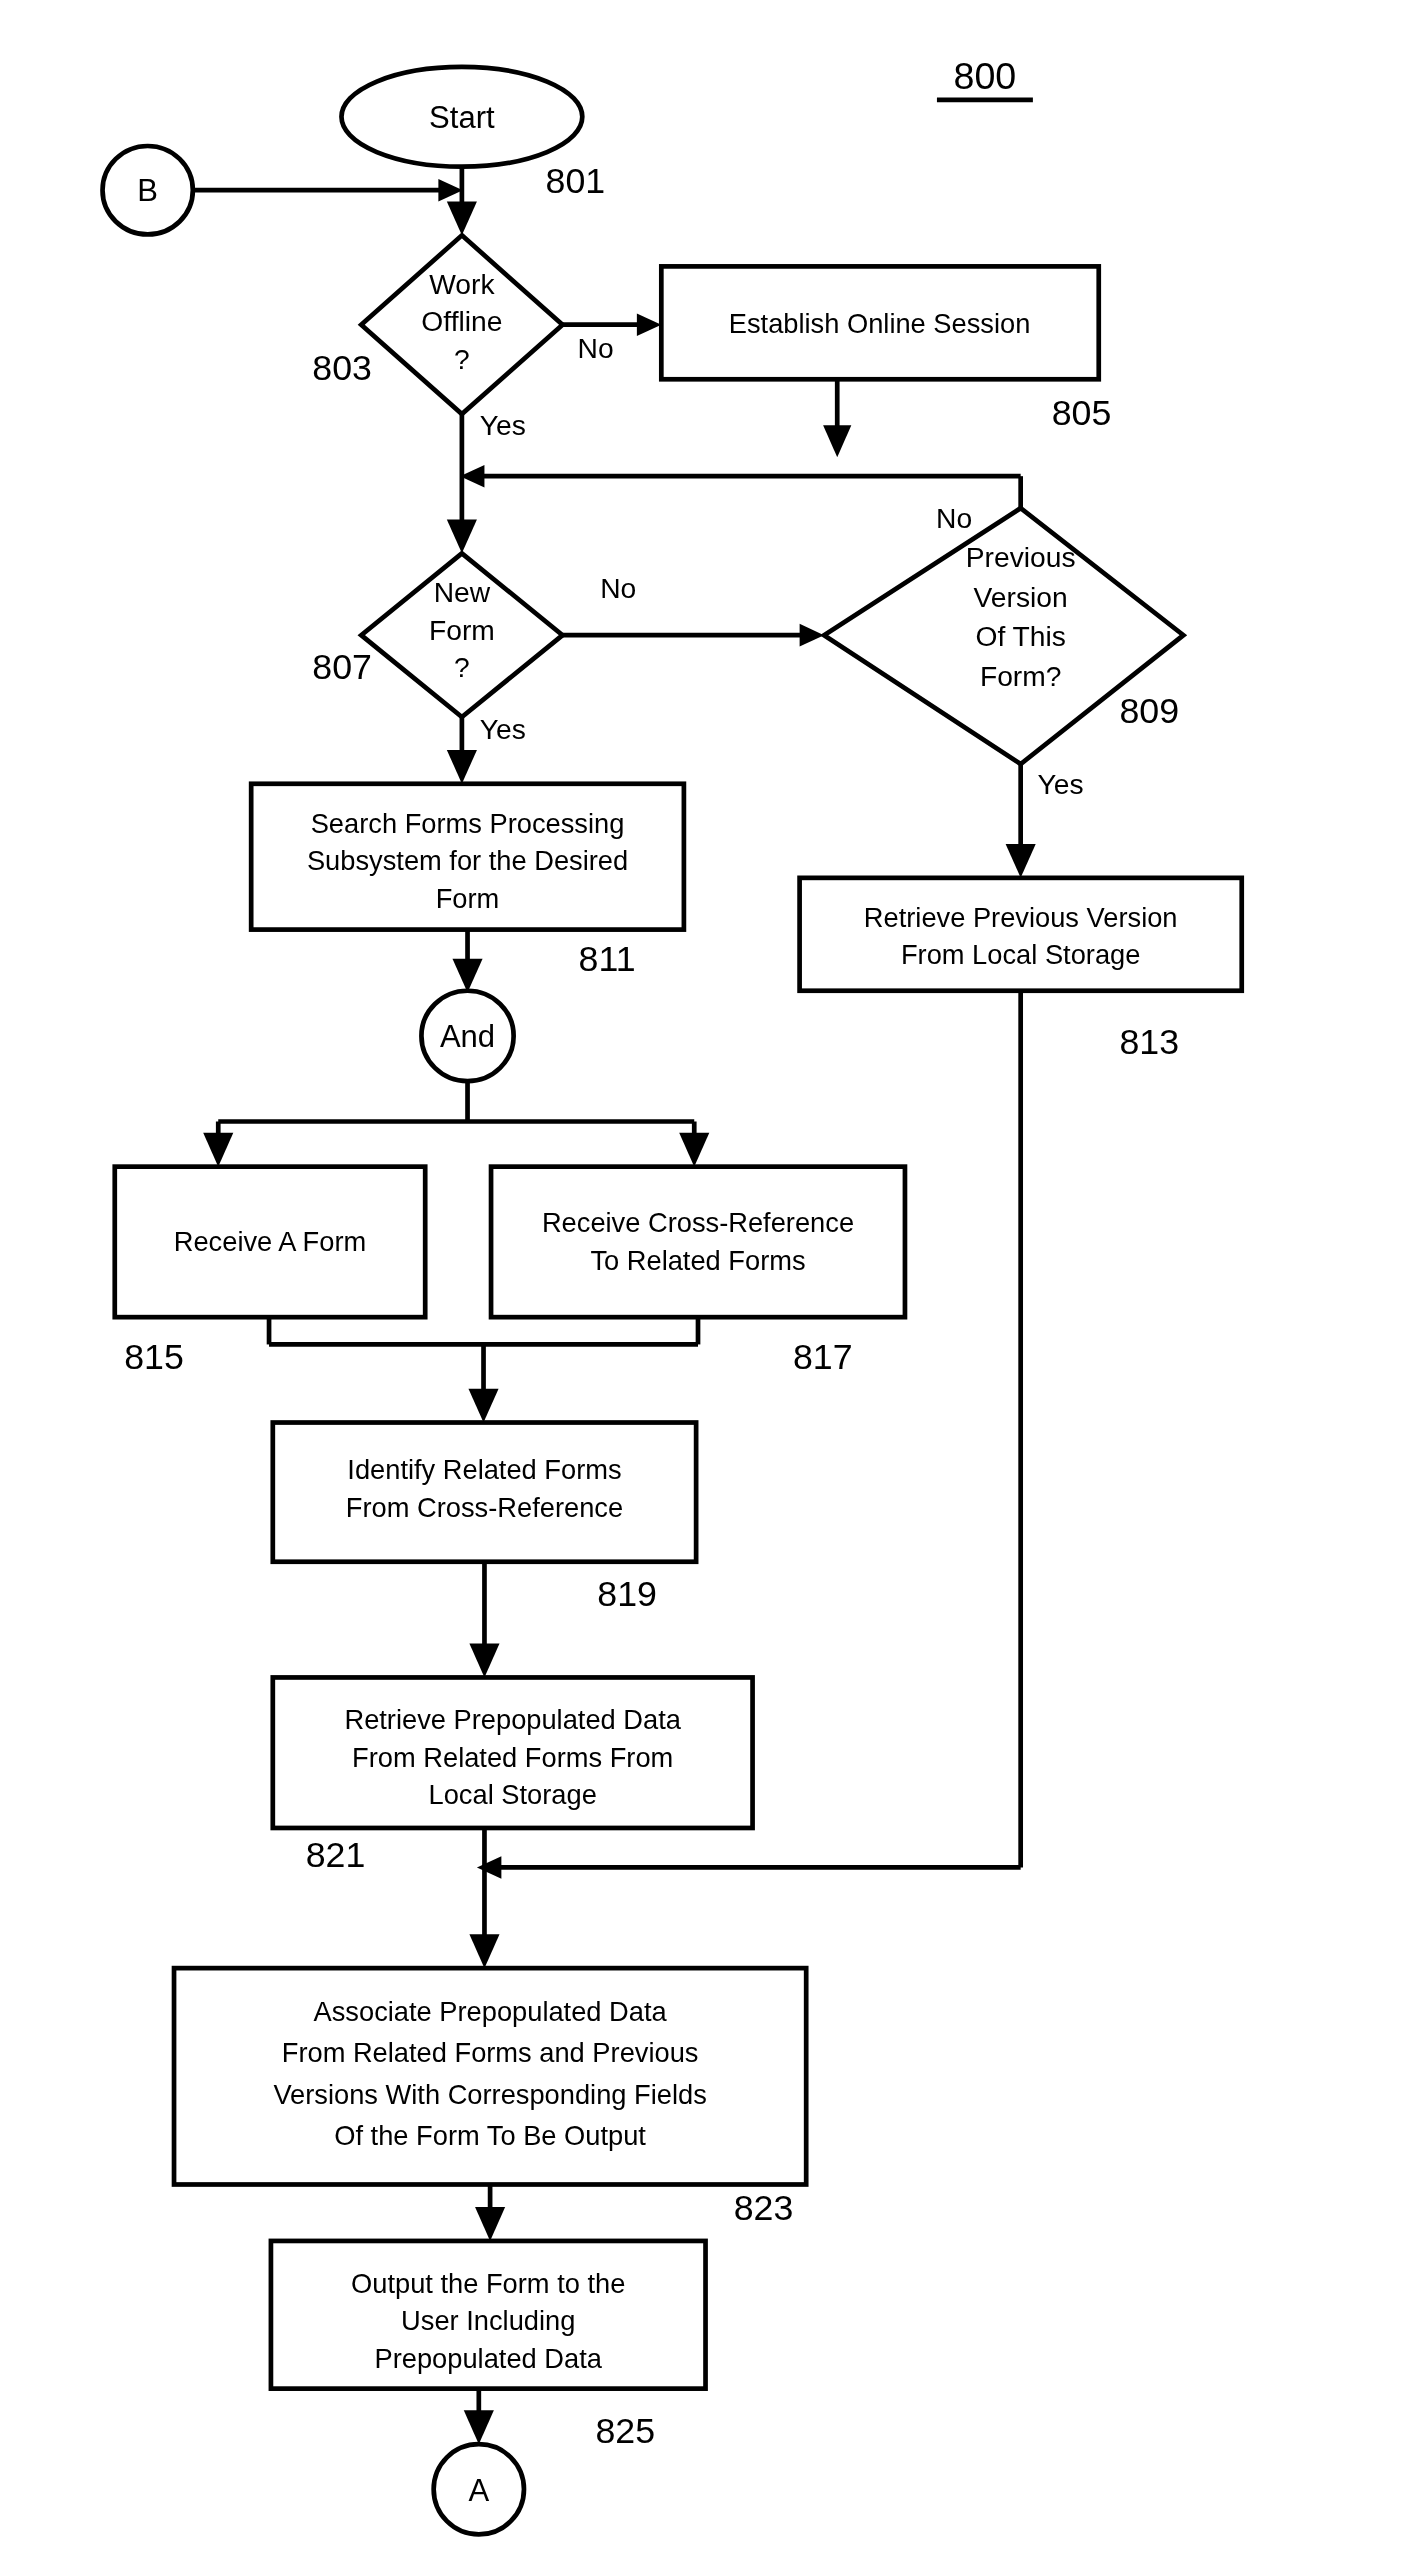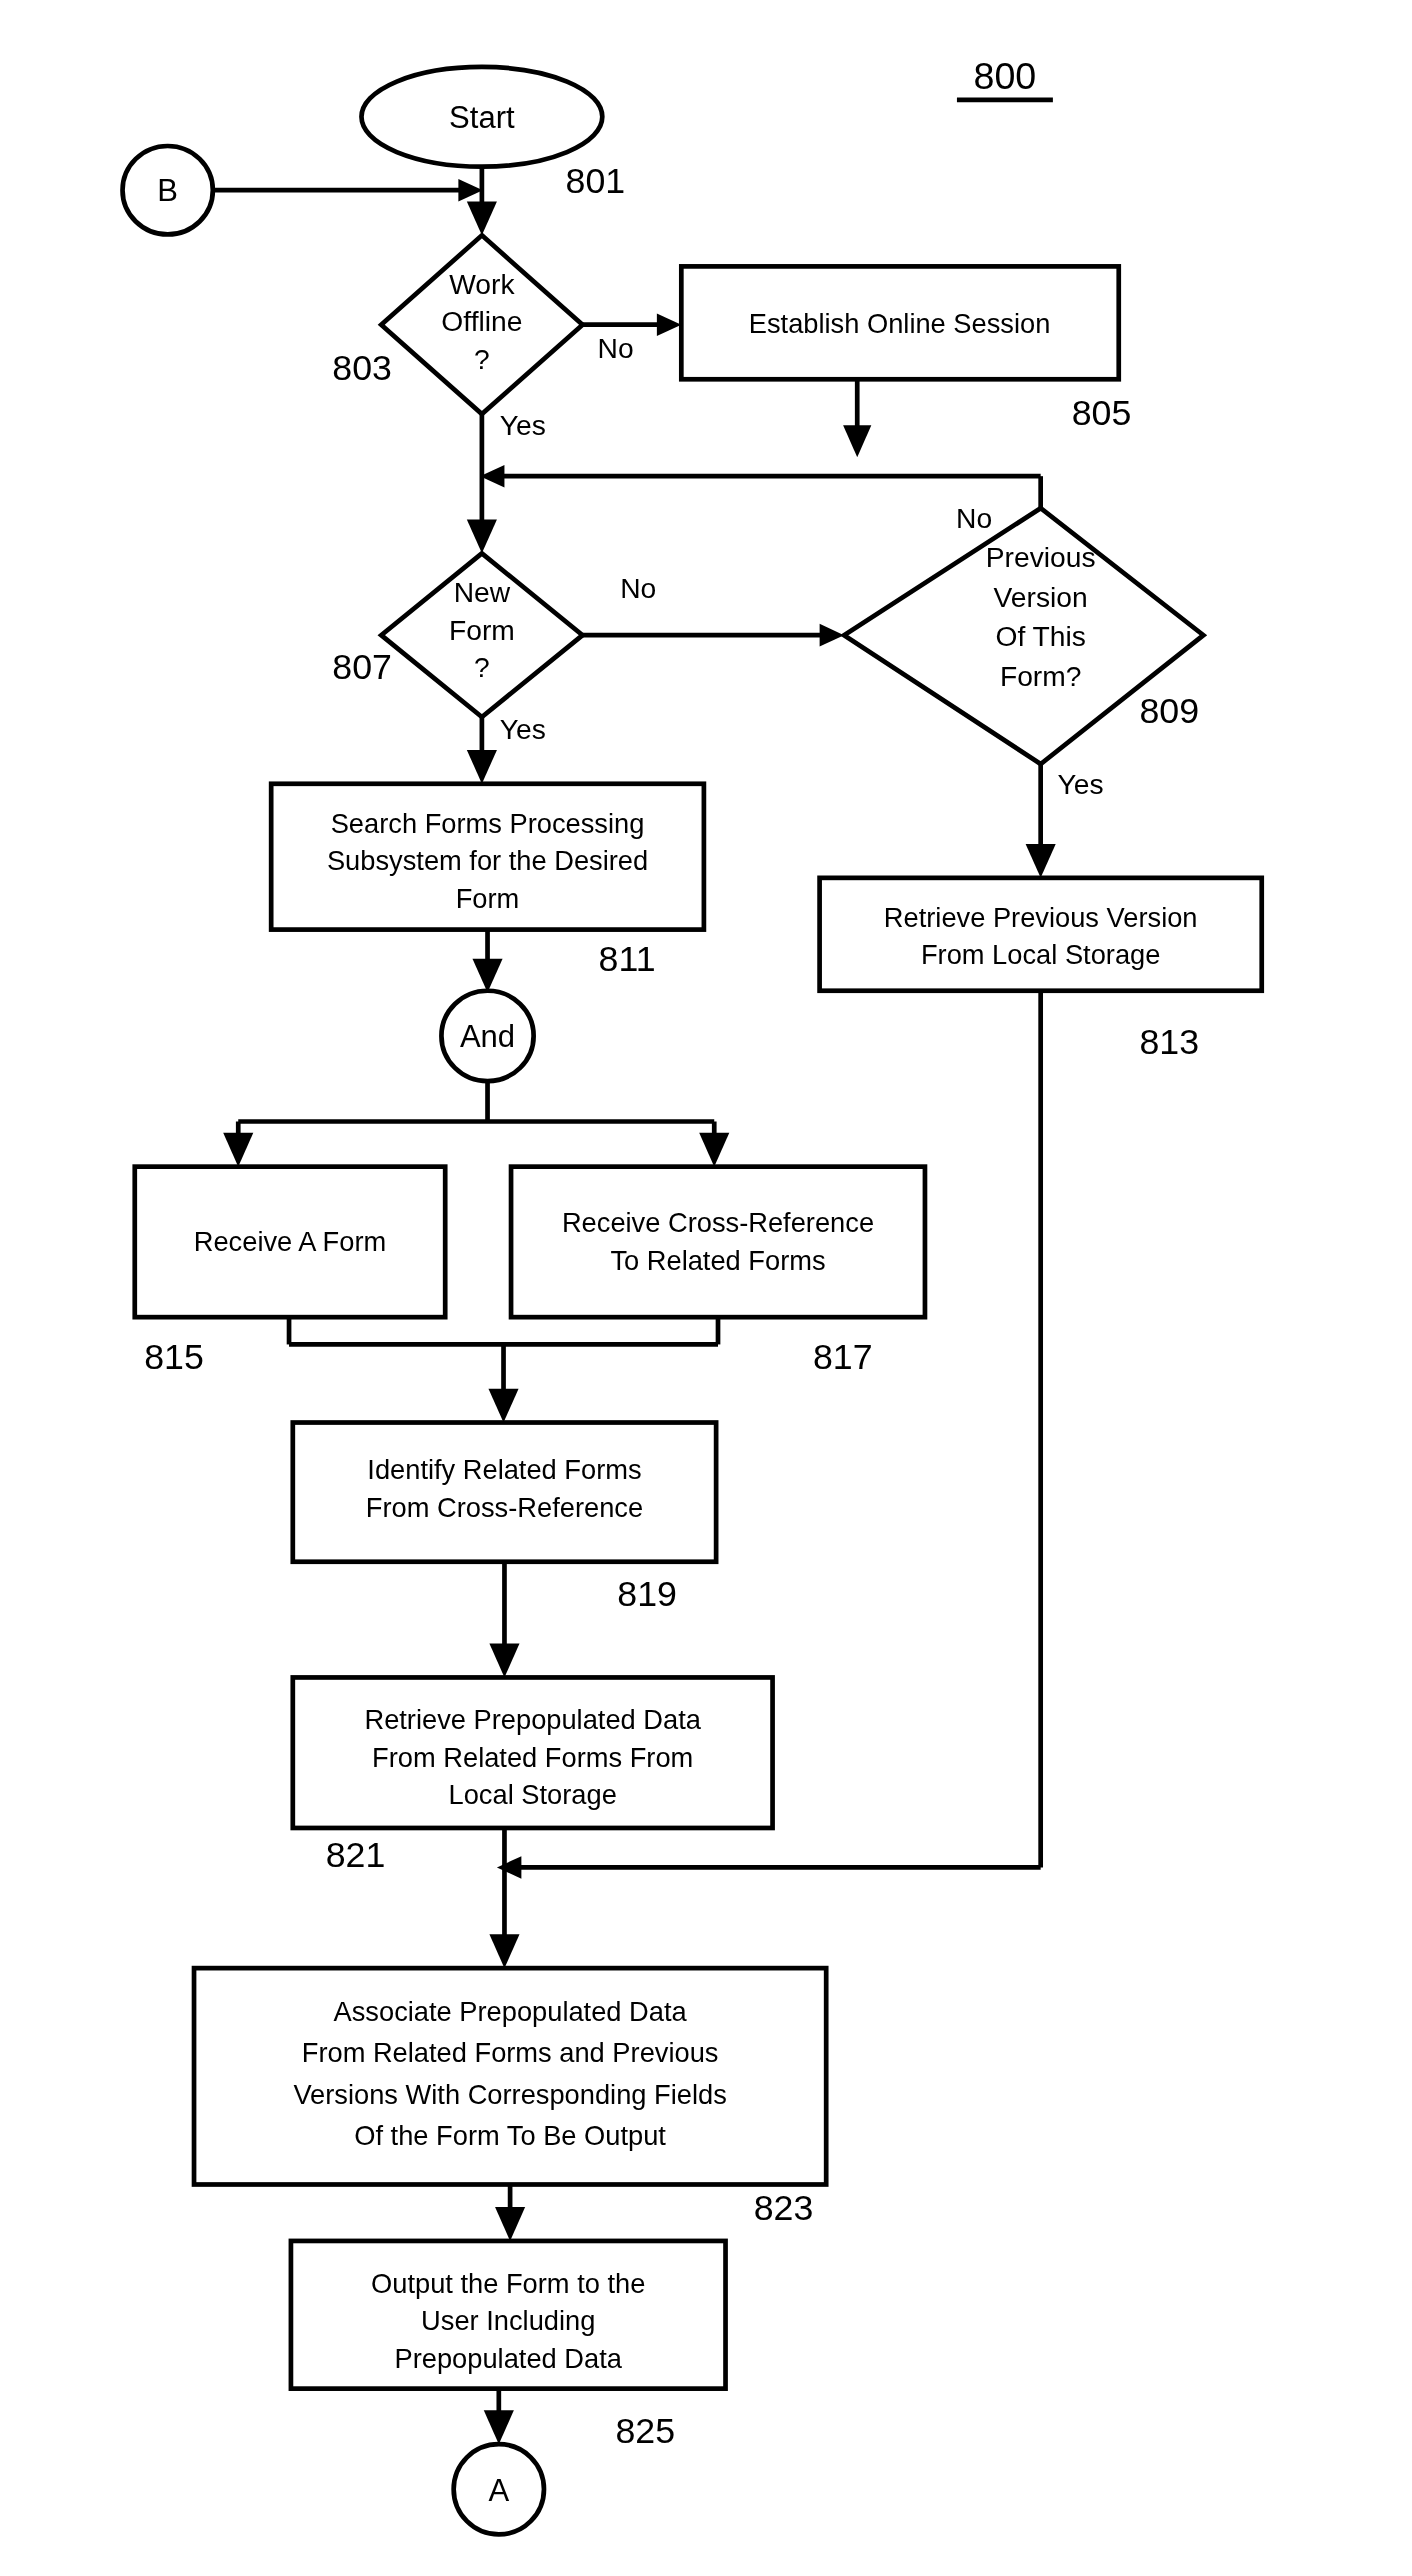--- a/index.html
+++ b/index.html
@@ -6,21 +6,20 @@
     margin: 0;
     padding: 0;
     background: #ffffff;
   }
   #page {
     position: relative;
     width: 1116px;
     height: 2576px;
     background: #ffffff;
     font-family: "Liberation Sans", sans-serif;
-    margin-left: 20px;
   }
   svg#flow {
     position: absolute;
     left: 0;
     top: 0;
     width: 1412px;
     height: 2576px;
     display: block;
   }
   .shape {

